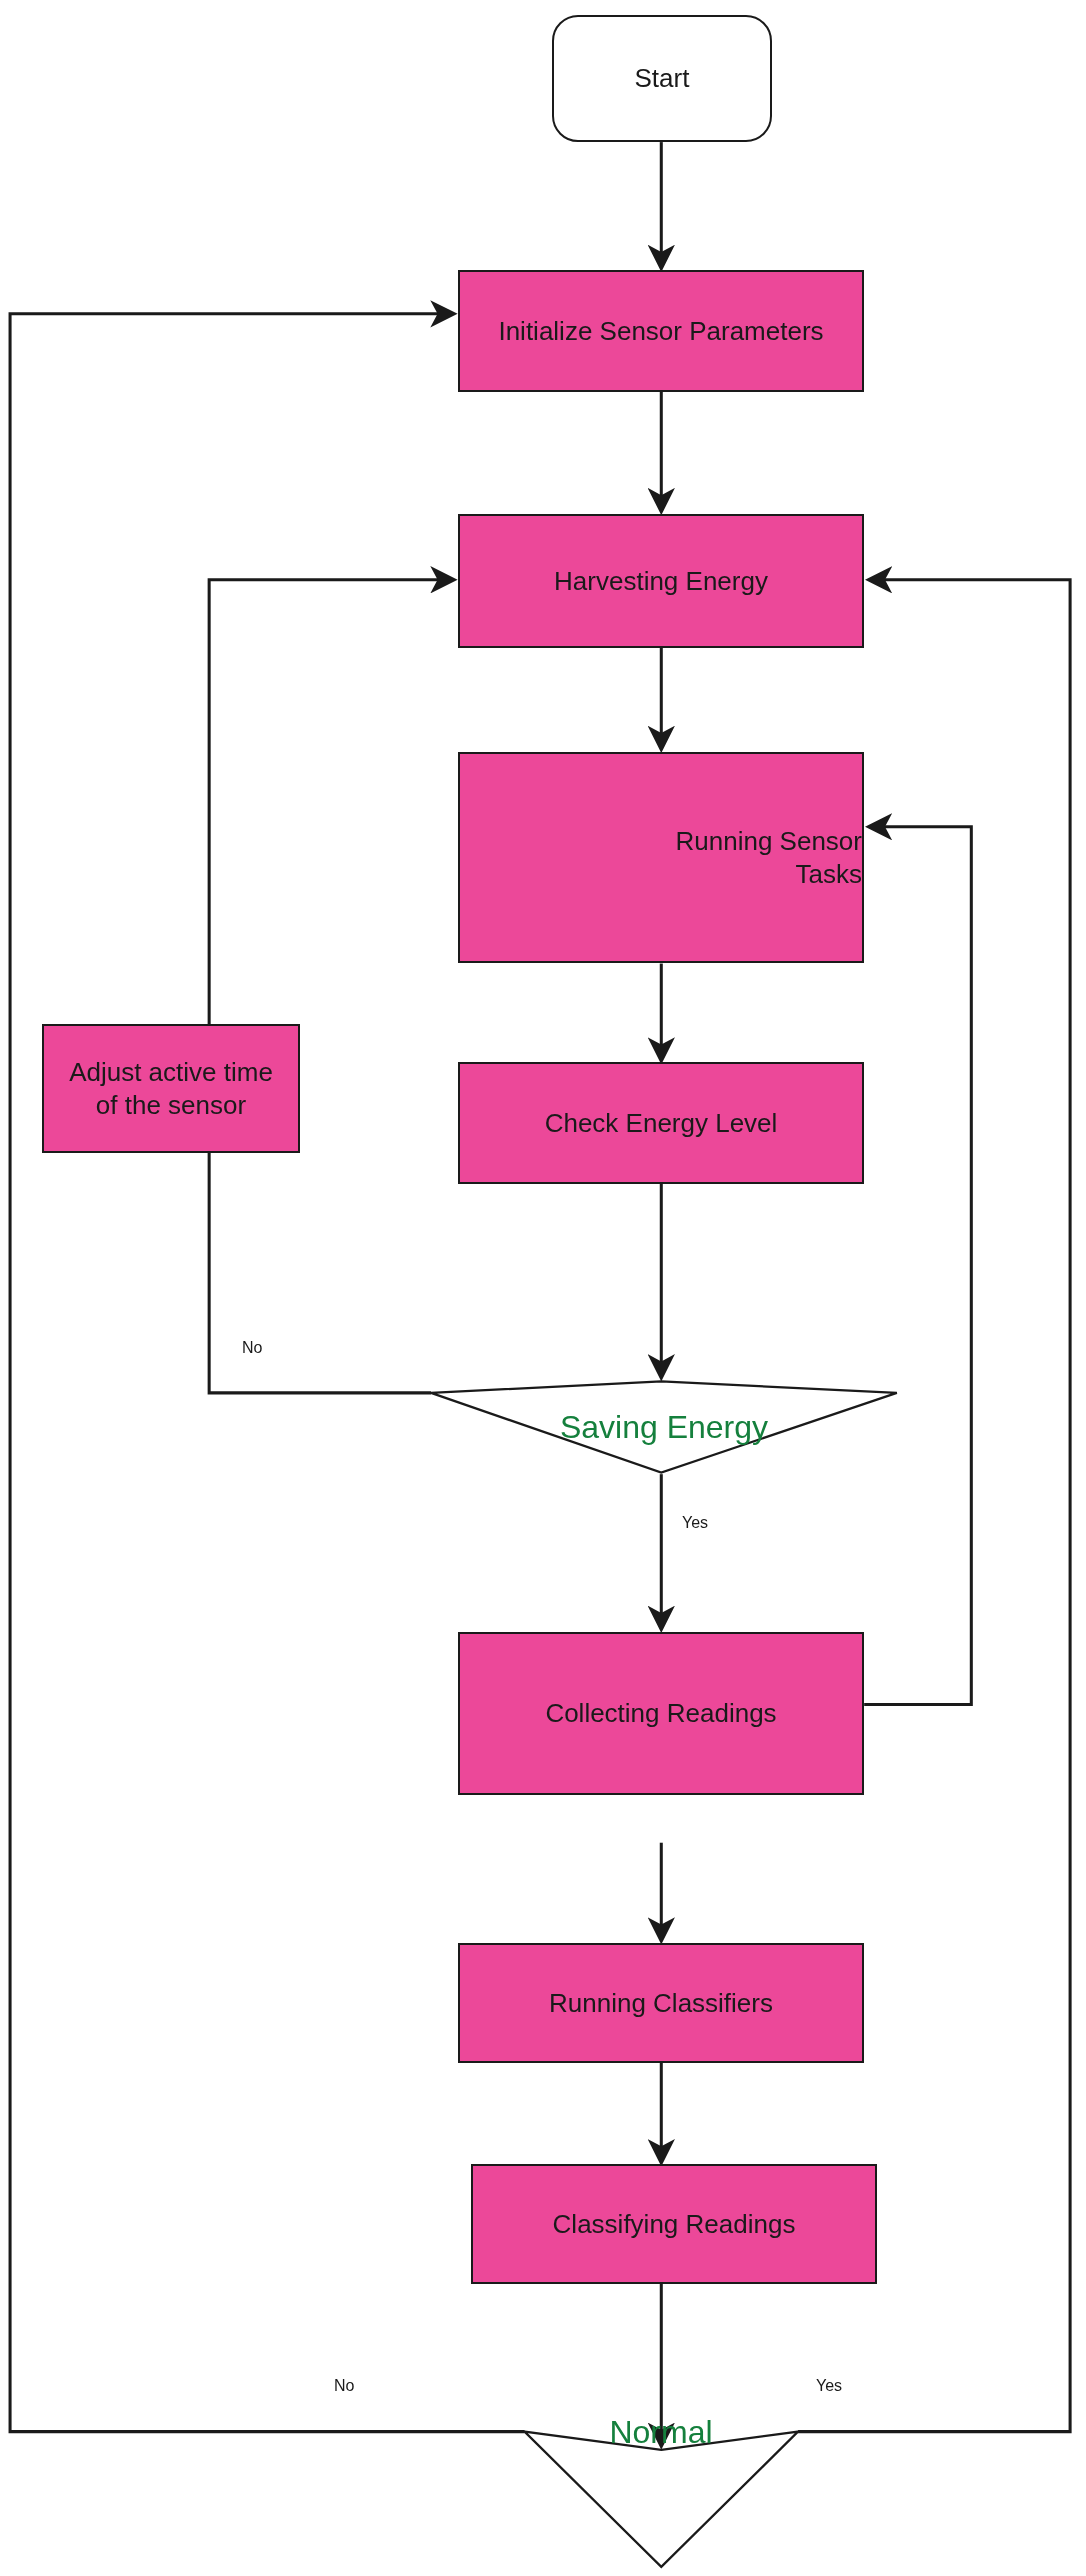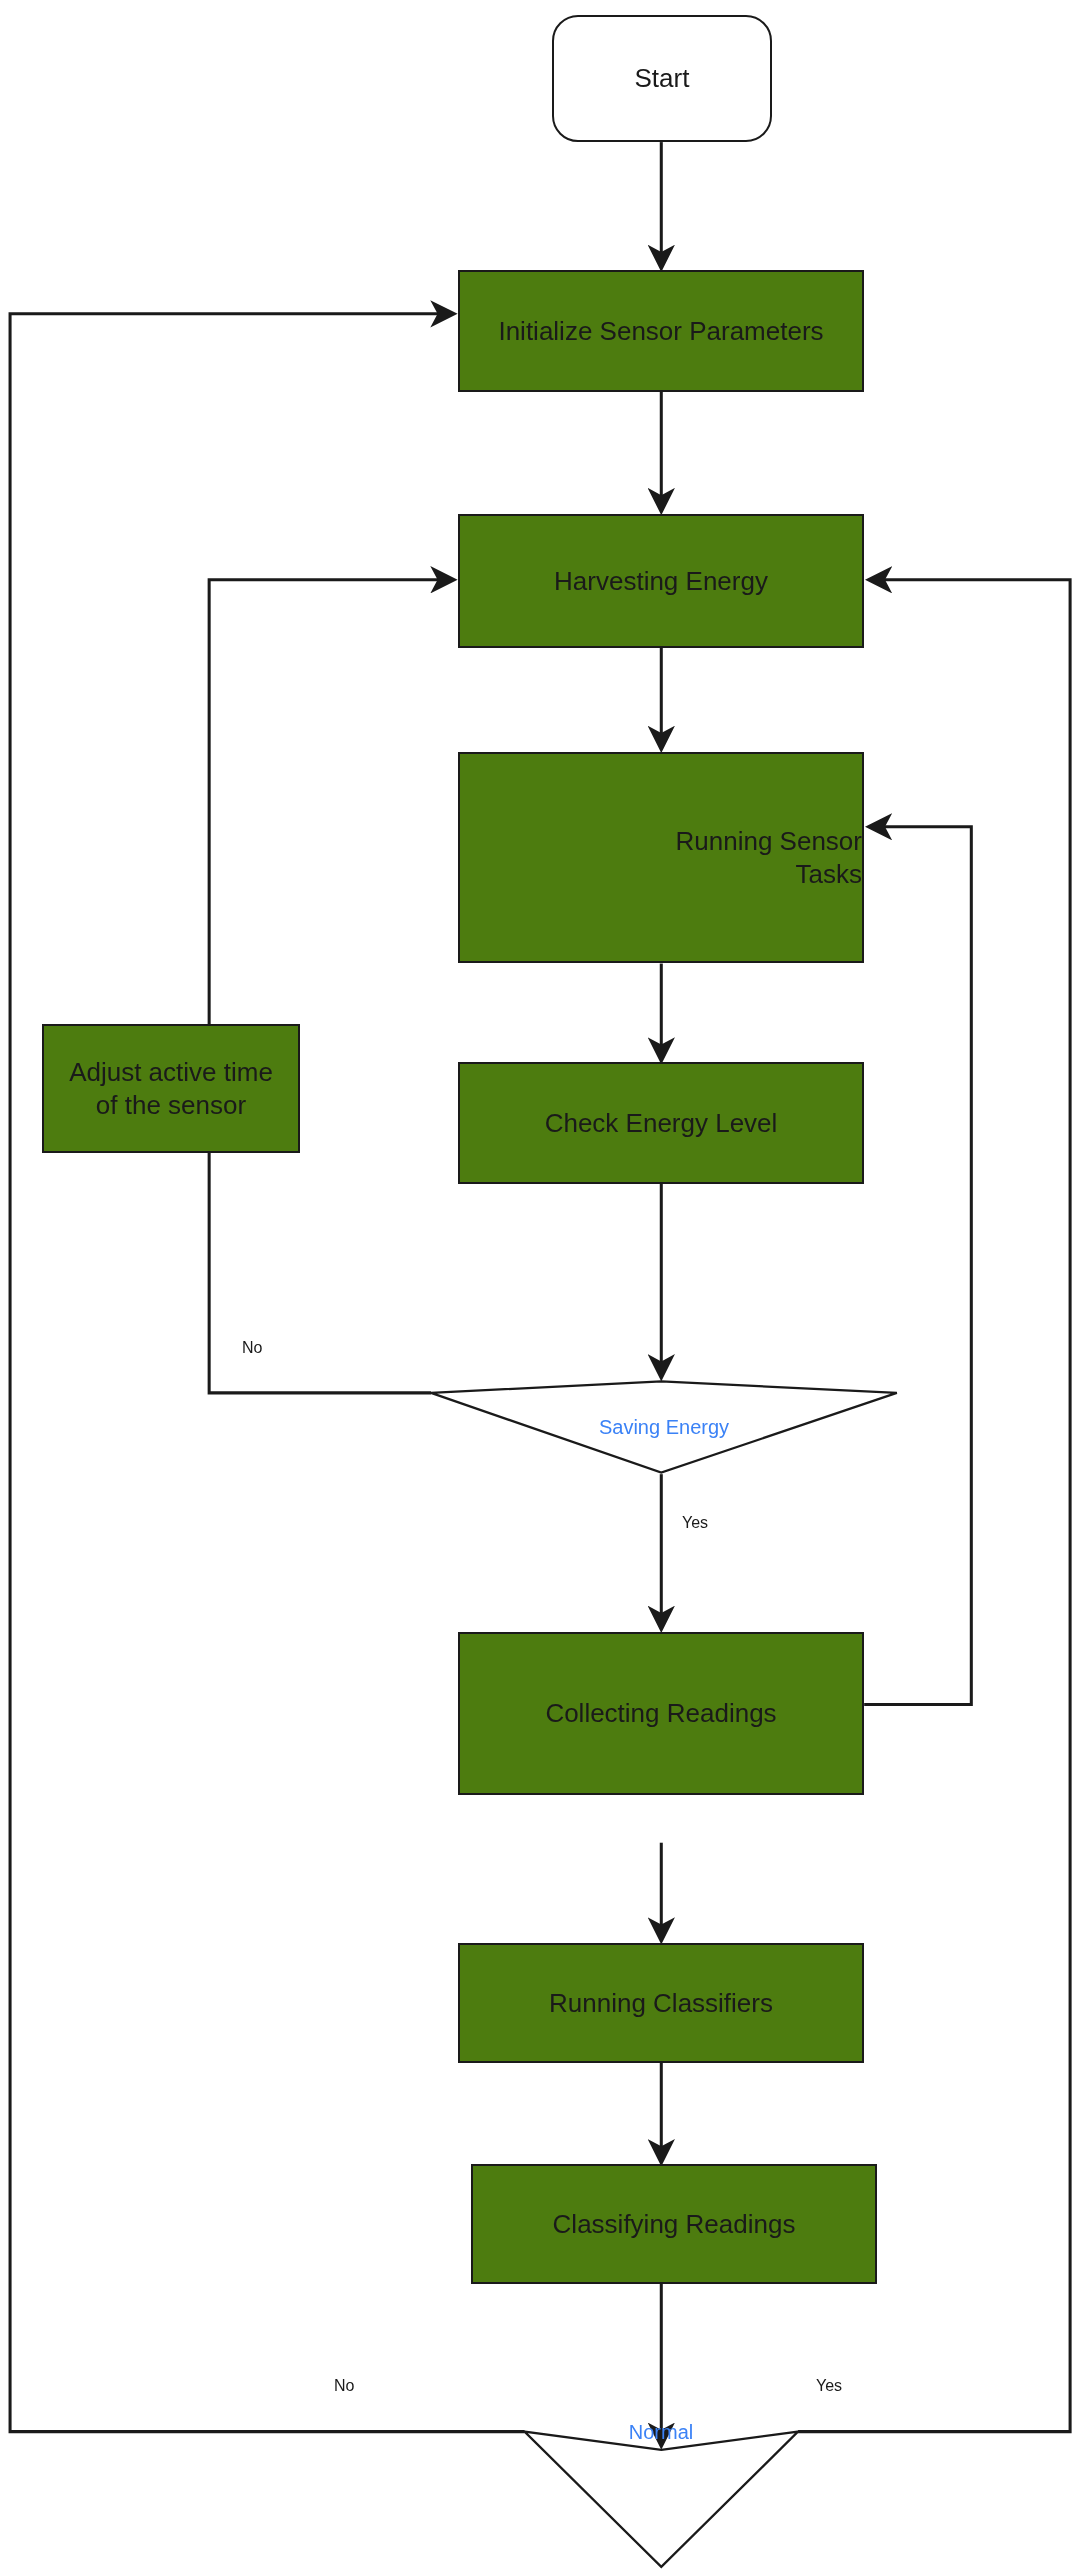--- a/index.html
+++ b/index.html
@@ -2,25 +2,25 @@
 <html style="font-size:12px"><head>
 <meta charset="utf-8">
 <style>
   html,body{margin:0;padding:0;background:#ffffff;}
   body{width:1087px;height:2576px;position:relative;overflow:hidden;
        font-family:"Liberation Sans", sans-serif;}
   #stage{position:absolute;left:0;top:0;width:1087px;height:2576px;background:#fff;}
   #edges{position:absolute;left:0;top:0;width:1087px;height:2576px;}
   .node{position:absolute;box-sizing:border-box;display:flex;align-items:center;
         justify-content:center;text-align:center;color:#1a1a1a;line-height:1.25;}
-  .proc{border:2.3px solid #1a1a1a;background:#4d7c0f;font-size:26px;}
+  .proc{border:2.3px solid #1a1a1a;background:#ec4899;font-size:26px;}
   .term{border:2.3px solid #1a1a1a;background:#ffffff;border-radius:26px;font-size:26px;}
   .dia-wrap{position:absolute;}
   .dia-label{position:absolute;display:flex;align-items:center;justify-content:center;
-             width:100%;height:100%;font-size:20px;color:#3b82f6;text-align:center;}
+             width:100%;height:100%;font-size:32px;color:#15803d;text-align:center;}
   .edge-label{position:absolute;font-size:16px;color:#1a1a1a;white-space:nowrap;}
 </style>
 </head>
 <body>
 
 <div id="stage">
 
   <svg id="edges" viewBox="0 0 1430 3390" width="1087" height="2576" xmlns="http://www.w3.org/2000/svg">
     <defs>
       <marker id="ah" viewBox="0 0 12 12" refX="10" refY="6" markerWidth="9" markerHeight="9" orient="auto-start-reverse">

